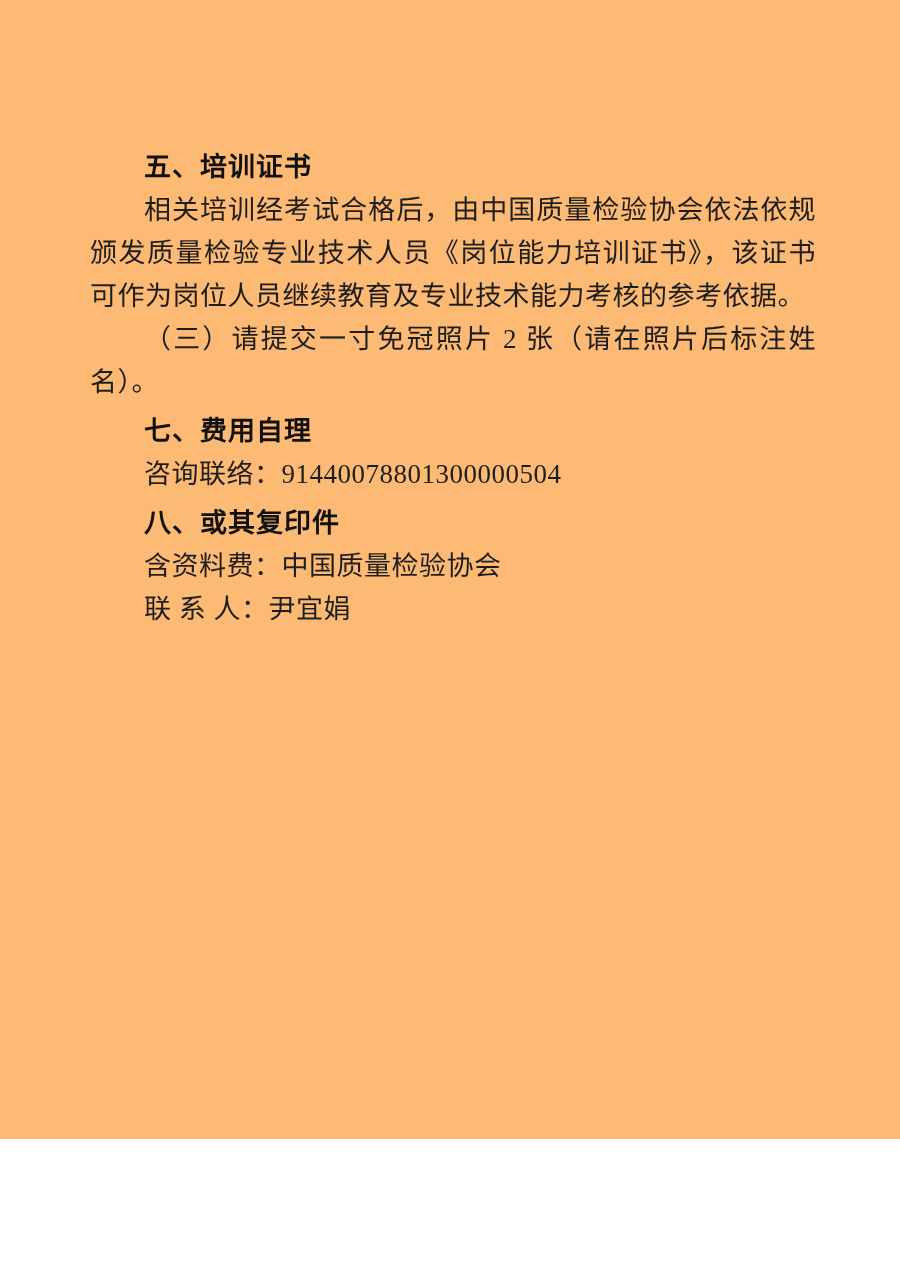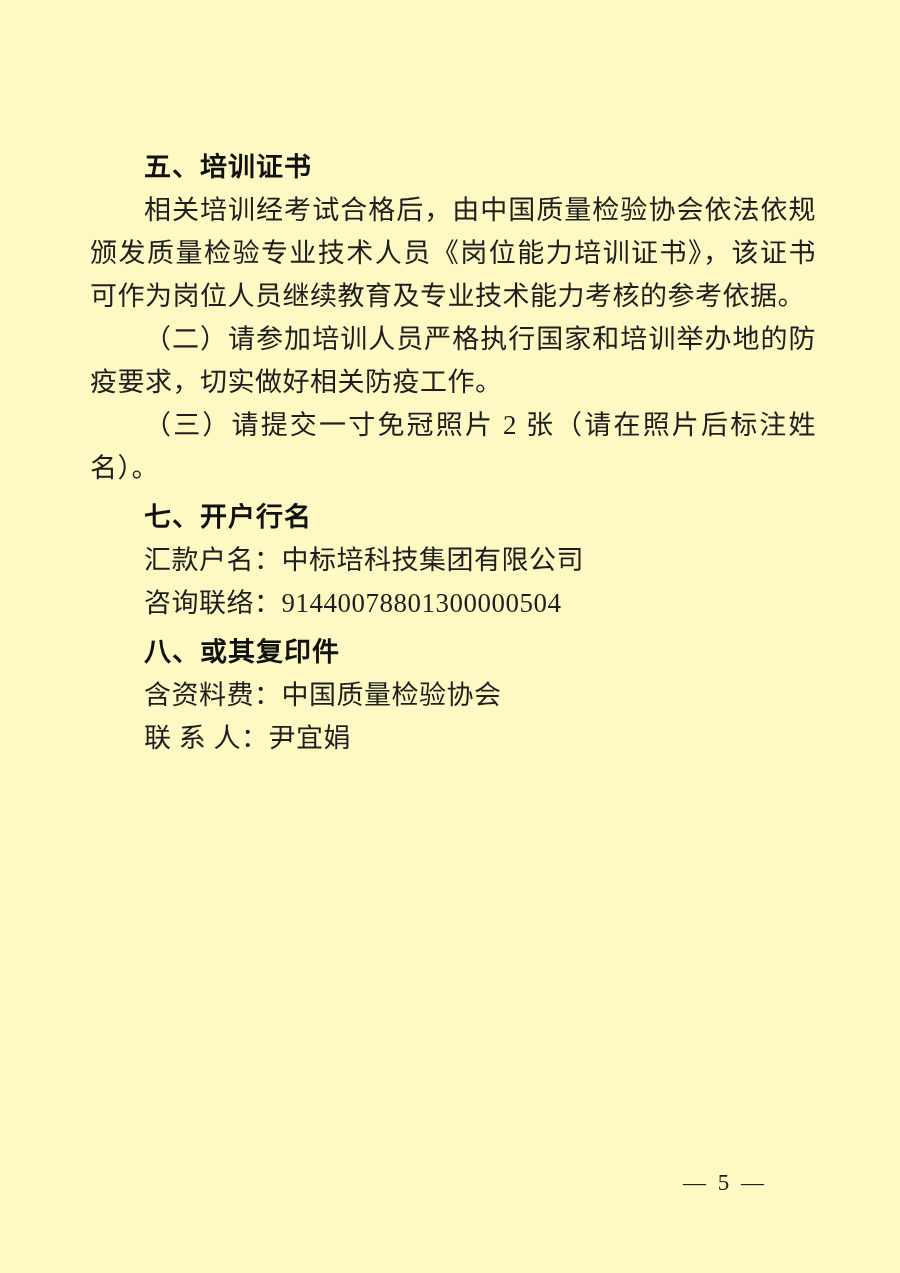--- a/index.html
+++ b/index.html
@@ -3,22 +3,22 @@
 <meta charset="utf-8">
 <style>
   html, body {
     margin: 0;
     padding: 0;
     background: #ffffff;
   }
   .page {
     position: relative;
     width: 900px;
-    height: 1273px;
-    background: #fef9c3;
+    height: 1139px;
+    background: #fdba74;
     overflow: hidden;
     font-family: "Liberation Serif", "DejaVu Serif", serif;
     color: #1e1e1e;
   }
   .content {
     position: absolute;
     left: 90px;
     top: 140px;
     width: 726px;
     font-size: 27px;
@@ -50,23 +50,21 @@
     font-family: "Liberation Serif", "DejaVu Serif", serif;
   }
 </style>
 </head>
 <body>
 
 <div class="page">
   <div class="content">
       <div class="block heading">五、培训证书</div>
       <div class="block paragraph">相关培训经考试合格后，由中国质量检验协会依法依规颁发质量检验专业技术人员《岗位能力培训证书》，该证书可作为岗位人员继续教育及专业技术能力考核的参考依据。</div>
-      <div class="block paragraph">（二）请参加培训人员严格执行国家和培训举办地的防疫要求，切实做好相关防疫工作。</div>
       <div class="block paragraph">（三）请提交一寸免冠照片 2 张（请在照片后标注姓名）。</div>
-      <div class="block heading">七、开户行名</div>
-      <div class="block field">汇款户名：中标培科技集团有限公司</div>
+      <div class="block heading">七、费用自理</div>
       <div class="block field">咨询联络：91440078801300000504</div>
       <div class="block heading">八、或其复印件</div>
       <div class="block field">含资料费：中国质量检验协会</div>
       <div class="block field">联 系 人：尹宜娟</div>
     </div>
   <div class="page-number">— 5 —</div>
 </div>
 
 </body></html>

